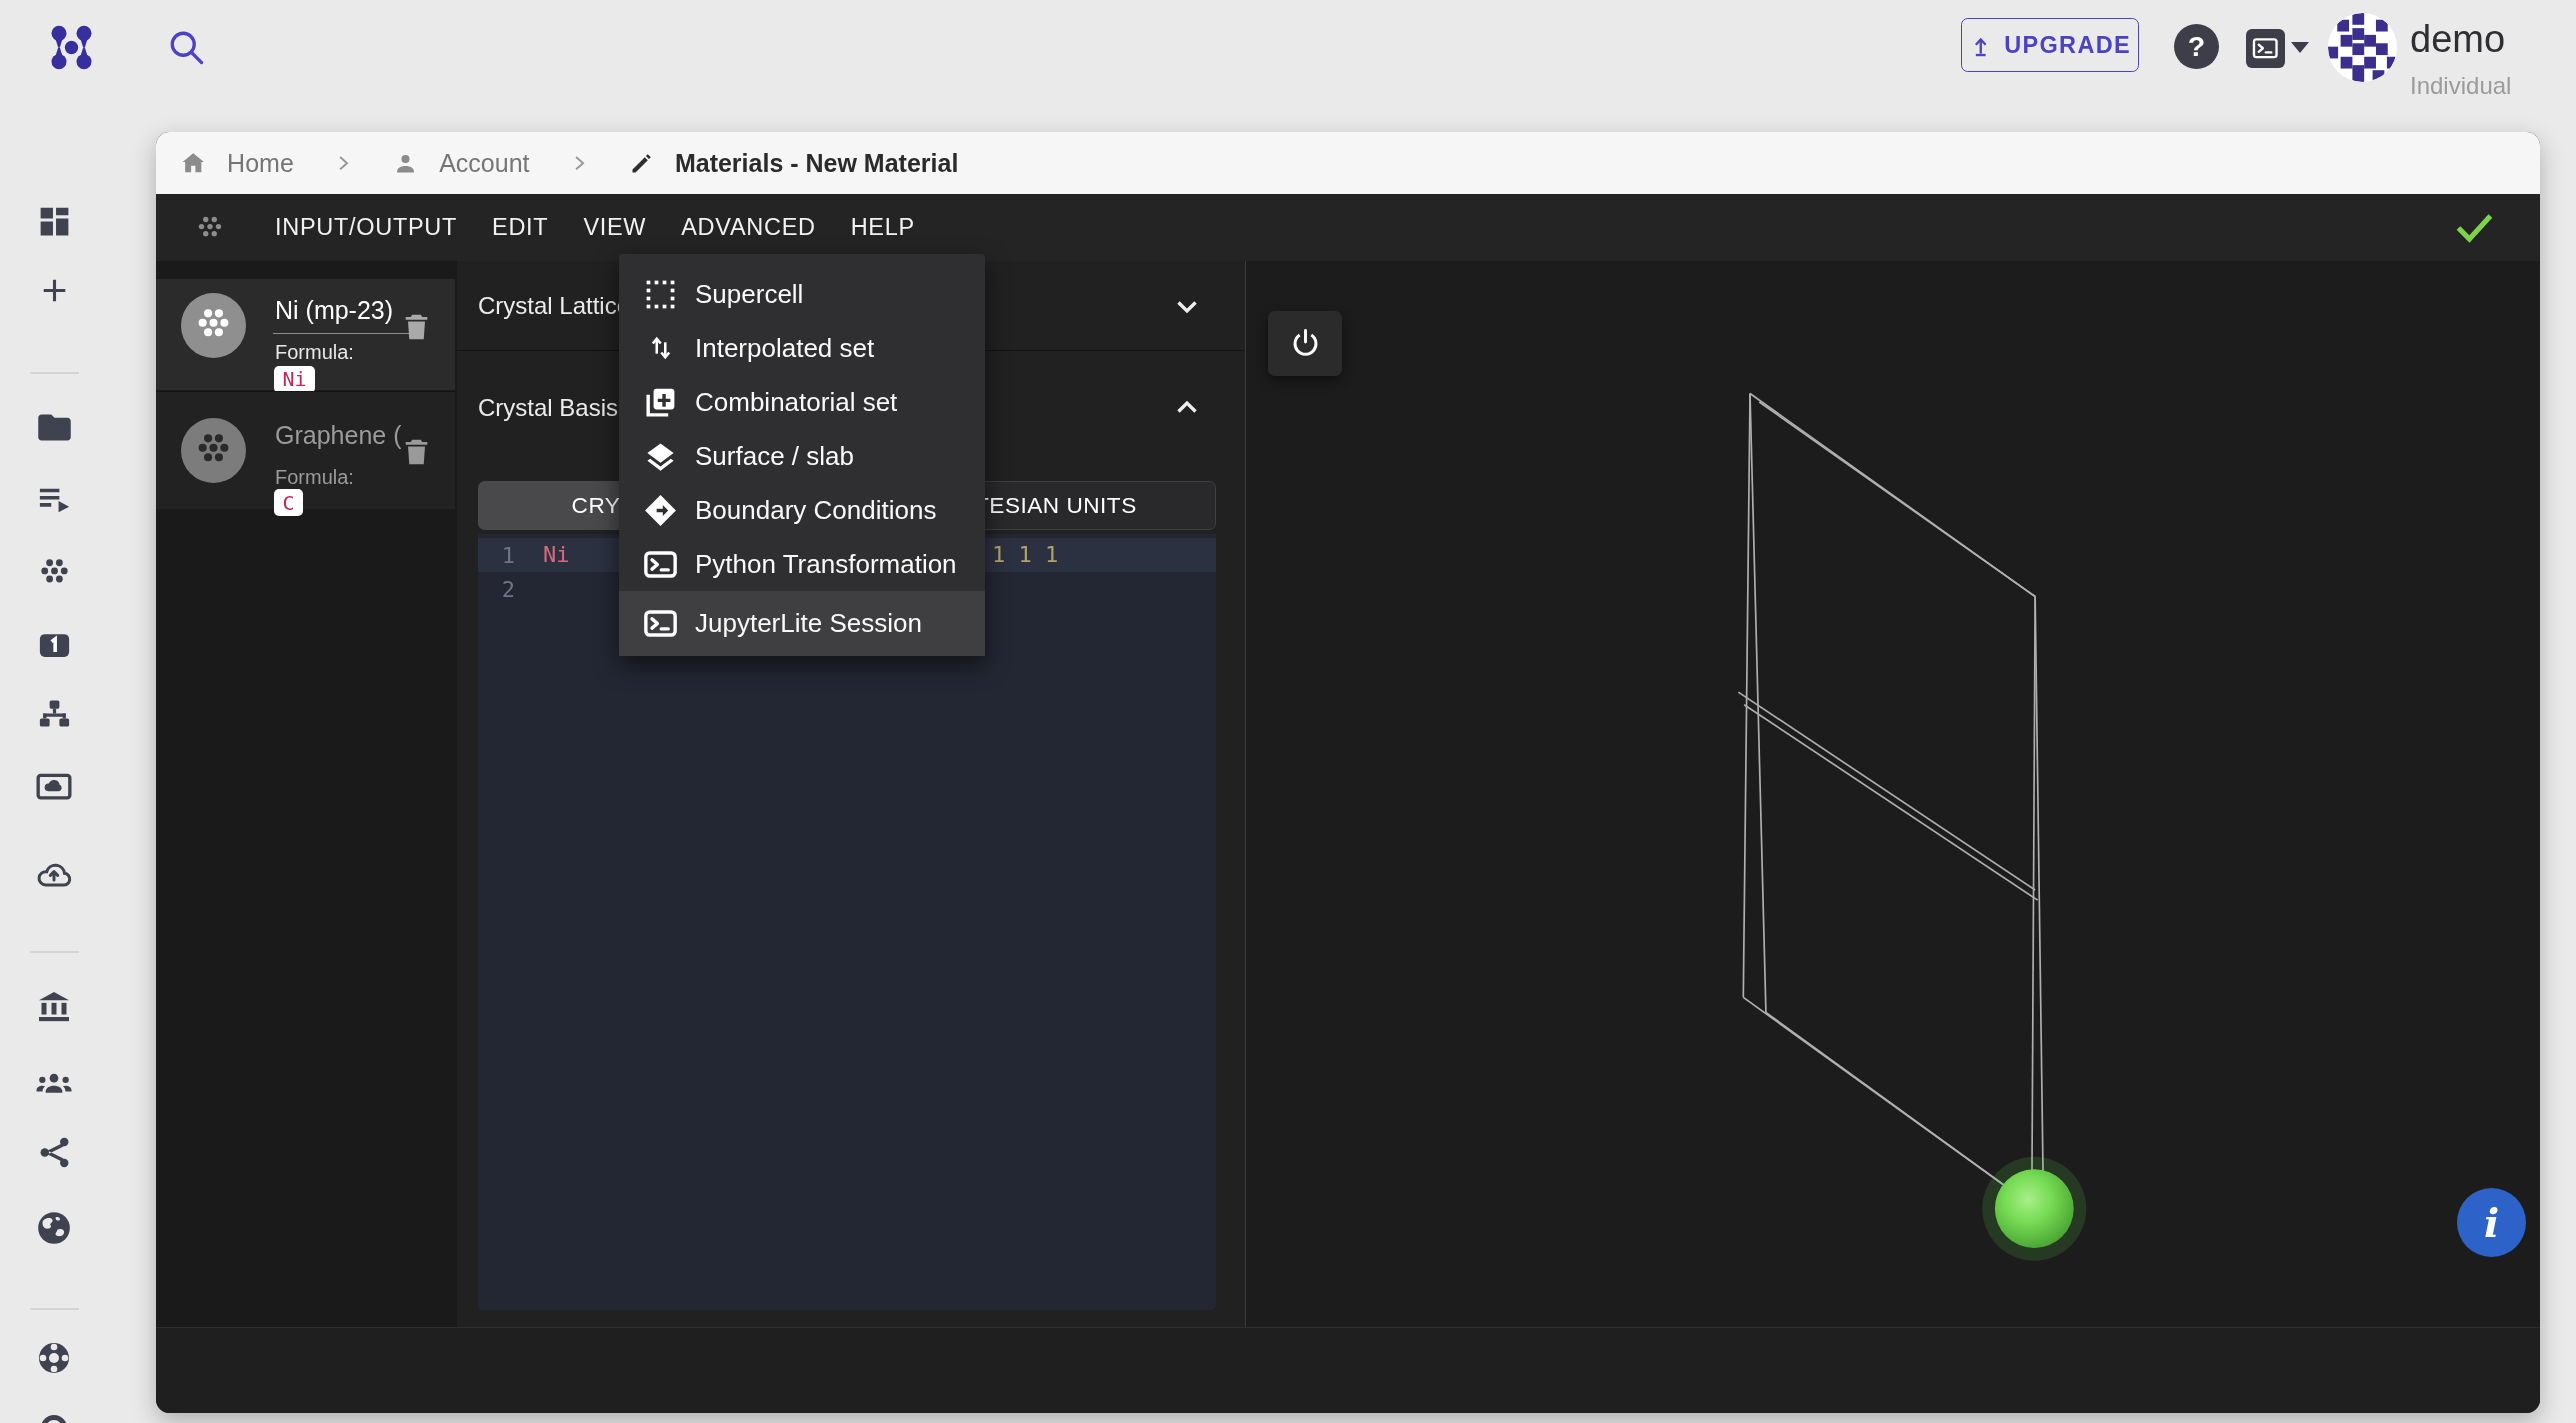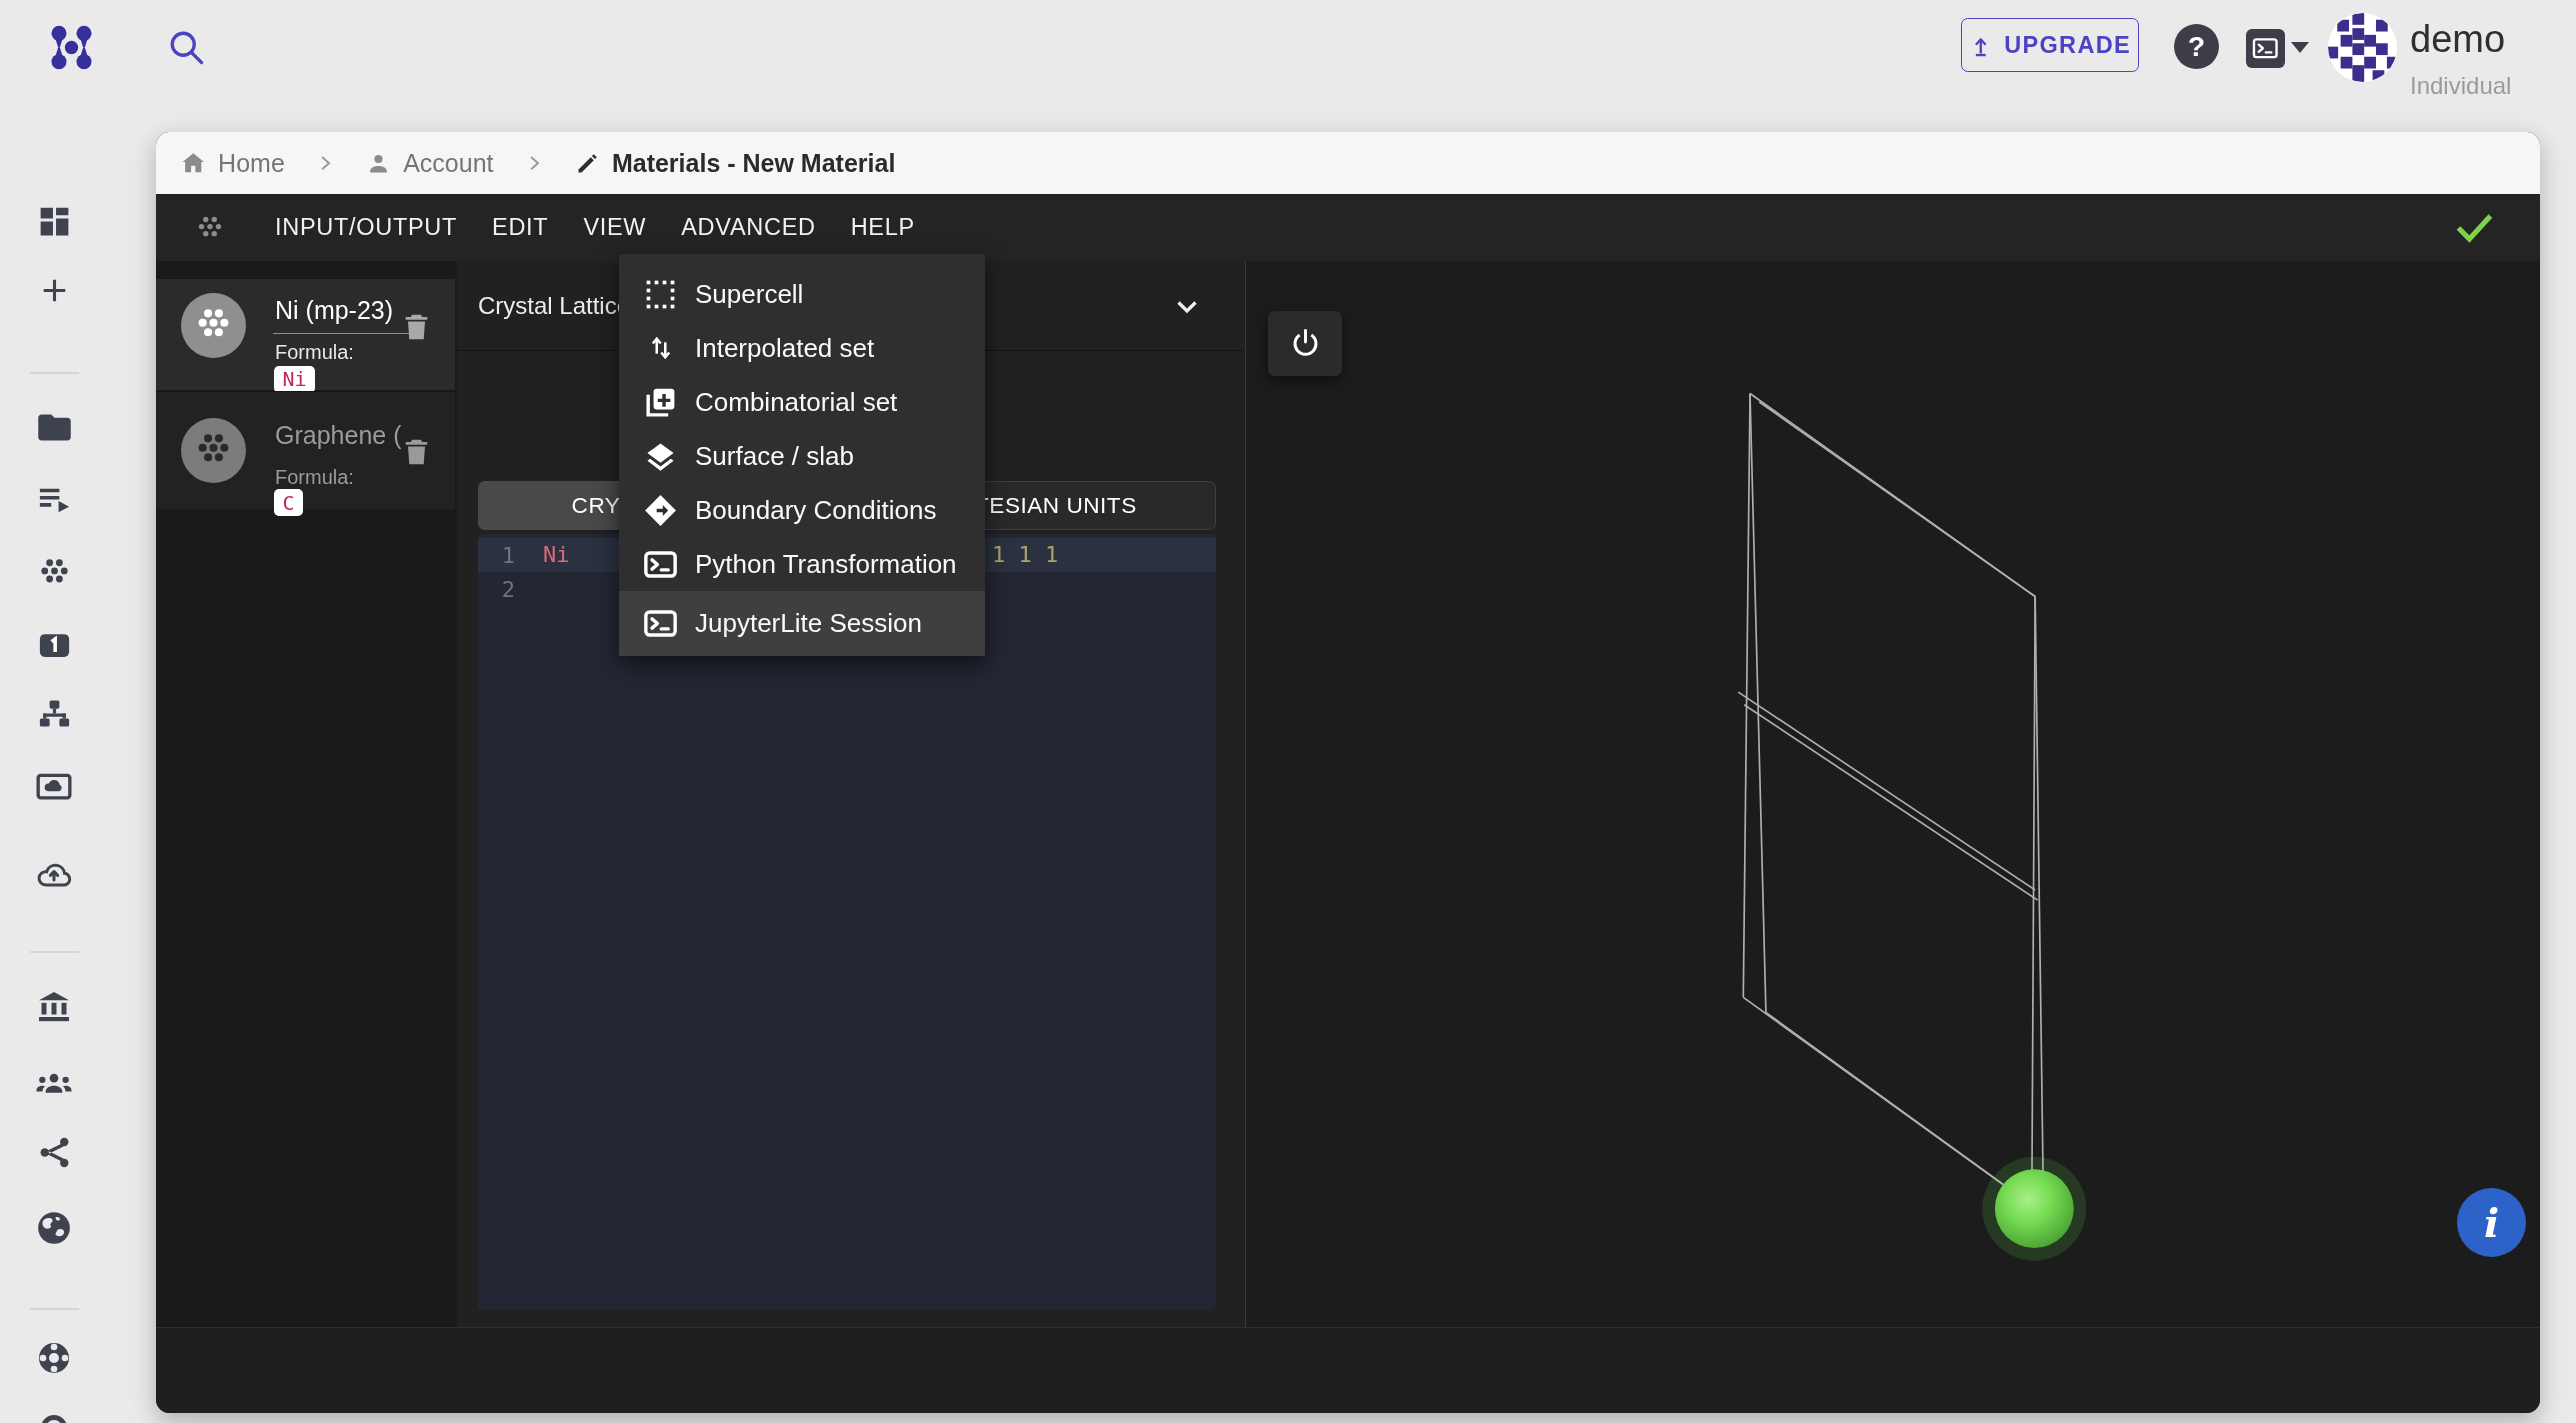--- a/index.html
+++ b/index.html
@@ -26,21 +26,21 @@
 
   
   .sb{left:0;top:94px;width:109px;height:1330px;}
   .sb-ic{position:absolute;left:34px;width:40px;height:40px;display:flex;align-items:center;justify-content:center;cursor:pointer;}
   .sb-div{position:absolute;left:30px;width:49px;height:1.7px;background:#d6d5d5;}
 
   
   .card{left:156px;top:132px;width:2384px;height:1281px;border-radius:13.4px;background:#1e1e1e;
         box-shadow:0 8.4px 25px rgba(0,0,0,.25);}
   .bc{left:0;top:0;width:2384px;height:62px;background:#f7f6f6;border-radius:13.4px 13.4px 0 0;
-      display:flex;align-items:center;padding-left:22.6px;box-sizing:border-box;gap:11px;}
+      display:flex;align-items:center;padding-left:22.6px;box-sizing:border-box;gap:20px;}
   .bc-label{font-size:25px;color:#757575;cursor:pointer;}
   .bc-sep{margin:0 20px;}
   .bc-cur{font-size:25px;color:#2b2b2b;font-weight:700;}
 
   .mb{left:0;top:62px;width:2384px;height:67px;background:#242425;display:flex;align-items:center;}
   .mb-ic{margin-left:37px;margin-right:48px;}
   .mb-items{display:flex;gap:35px;}
   .mb-item{font-size:23.5px;color:#f2f2f2;font-weight:500;letter-spacing:0.7px;cursor:pointer;}
   .mb-check{position:absolute;right:44px;top:74px;cursor:pointer;}
 
@@ -394,20 +394,26 @@
         </div>
       </div>
 
       <div class="abs mp">
         <div class="sec sec-lattice">
           <span class="sec-label">Crystal Lattice</span>
           <svg class="sec-chev" width="34" height="34" viewBox="0 0 24 24" fill="none" stroke="#eee" stroke-width="2.4">
             <polyline points="6,9.5 12,15.5 18,9.5"></polyline>
             </svg>
         </div>
+        <div class="sec sec-basis">
+          <span class="sec-label">Crystal Basis</span>
+          <svg class="sec-chev" width="34" height="34" viewBox="0 0 24 24" fill="none" stroke="#eee" stroke-width="2.4">
+            <polyline points="6,14.5 12,8.5 18,14.5"></polyline>
+            </svg>
+        </div>
         <div class="tabs">
           <div class="tab tab-sel">CRYSTAL UNITS</div>
           <div class="tab tab-un">CARTESIAN UNITS</div>
         </div>
         <div class="editor">
           <div class="eline eline1" style="margin-top:4.2px">
             <span class="enum">1</span>
             <span class="tok tok-el">Ni</span>
             <span class="tok tok-c1">0</span>
             <span class="tok tok-c2">0</span>

